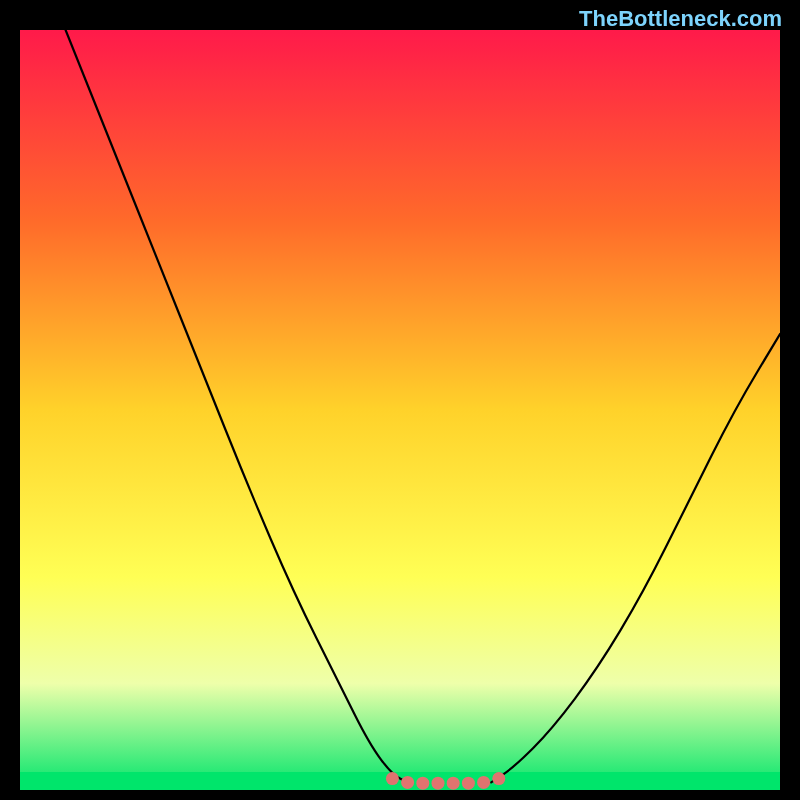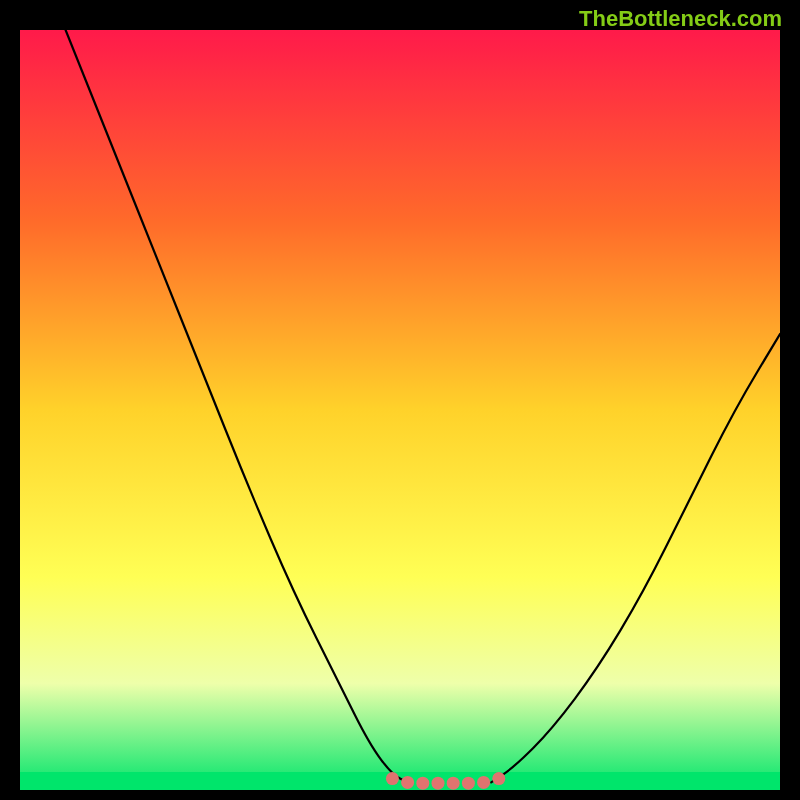--- a/index.html
+++ b/index.html
@@ -8,21 +8,21 @@
     width: 800px;
     height: 800px;
     background: #000;
     font-family: Arial, Helvetica, sans-serif;
     position: relative;
   }
   .watermark {
     position: absolute;
     top: 6px;
     right: 18px;
-    color: #84cc16;
+    color: #7dd3fc;
     font-size: 22px;
     font-weight: 600;
     z-index: 10;
   }
   .chart-wrap {
     position: absolute;
     left: 20px;
     top: 30px;
     width: 760px;
     height: 760px;

